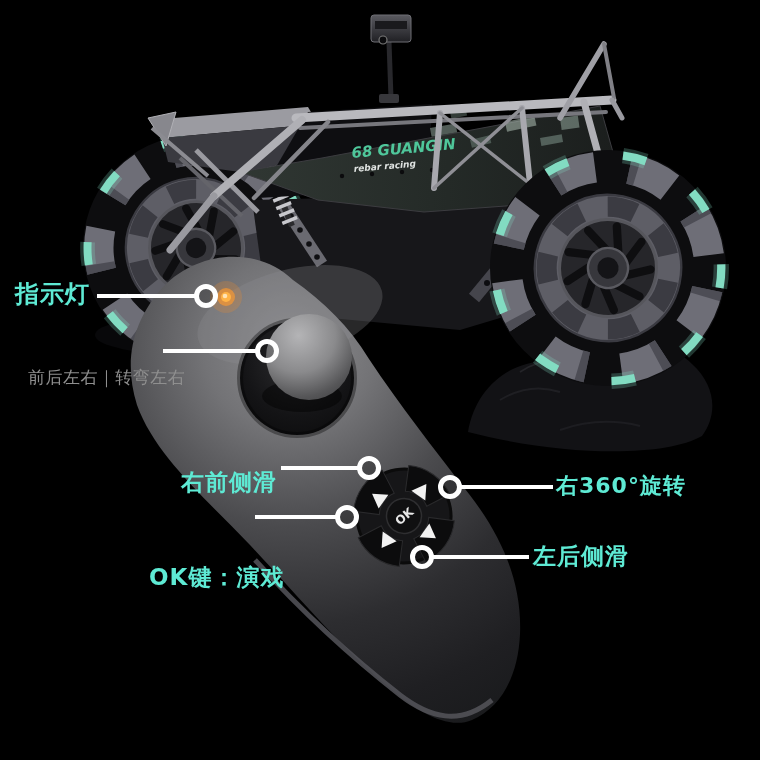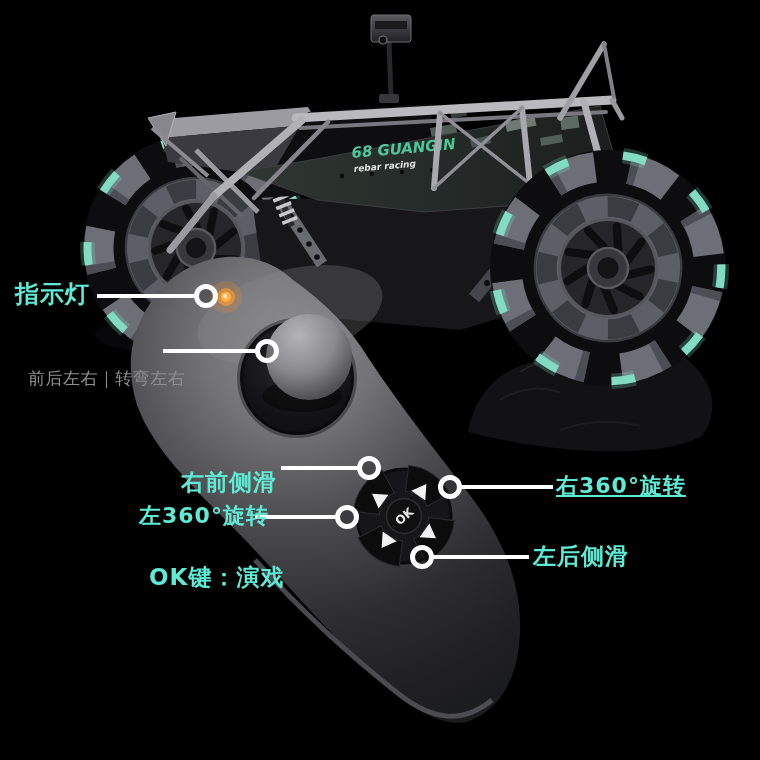--- a/index.html
+++ b/index.html
@@ -232,20 +232,19 @@
       <circle cx="267" cy="351" r="9.5"></circle>
       <circle cx="369" cy="468" r="9.5"></circle>
       <circle cx="450" cy="487" r="9.5"></circle>
       <circle cx="347" cy="517" r="9.5"></circle>
       <circle cx="422" cy="557" r="9.5"></circle>
     </g>
   </g>
 </svg>
 
 <div class="label" style="left:15px;top:281px;font-size:24px;">指示灯</div>
-<div class="label sub" style="left:28px;top:369px;font-size:17px;">前后左右｜转弯左右</div>
+<div class="label sub" style="left:28px;top:369px;font-size:17px;font-family:Liberation Serif, serif;">前后左右｜转弯左右</div>
 <div class="label" style="left:181px;top:452px;font-size:23px;margin-top:18px;">右前侧滑</div>
-<div class="label" style="left:556px;top:474px;font-size:22px;text-decoration:underline;">右360°旋转</div>
-<div class="label" style="left:139px;top:504px;font-size:22px;">左360°旋转</div>
+<div class="label" style="left:556px;top:474px;font-size:22px;">右360°旋转</div>
 <div class="label" style="left:533px;top:544px;font-size:23px;">左后侧滑</div>
 <div class="label" style="left:149px;top:565px;font-size:23px;">OK键：演戏</div>
 
 </div>
 
 </body></html>

